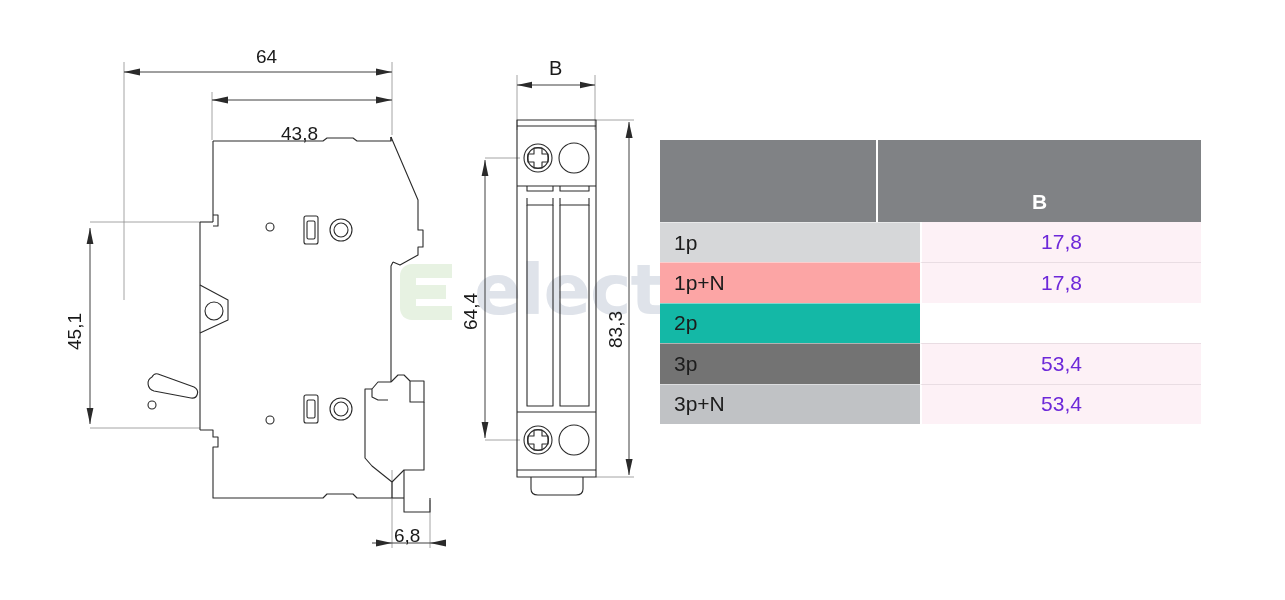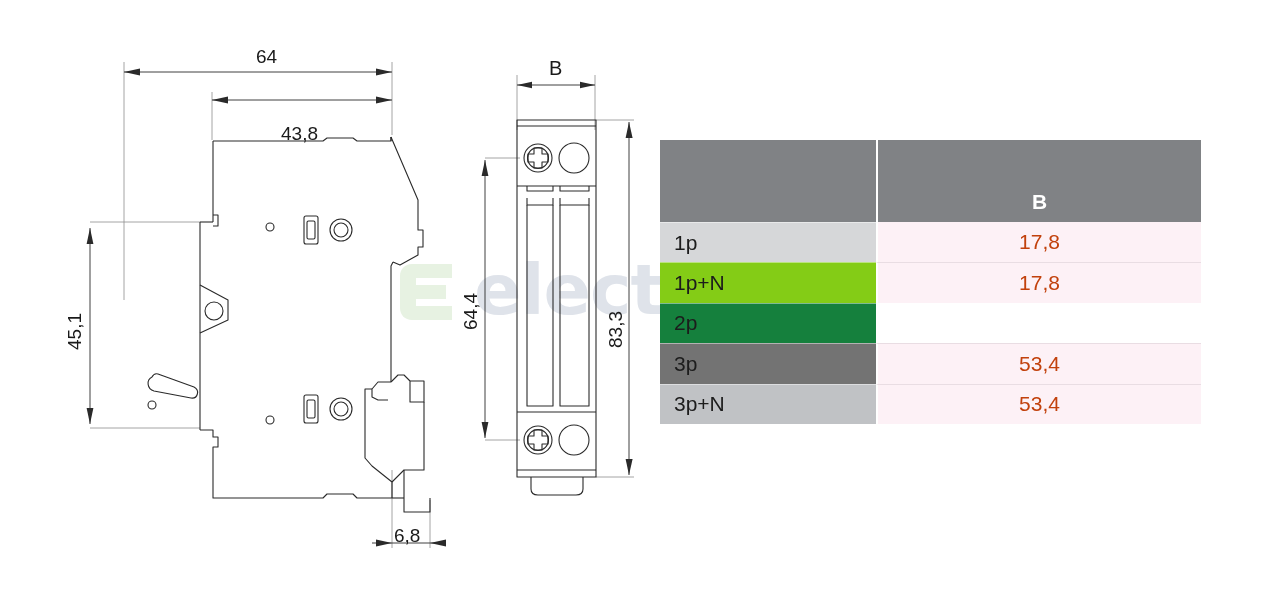--- a/index.html
+++ b/index.html
@@ -68,37 +68,37 @@
     flex:1; background:#808285;
     border-left:2px solid #ffffff;
     display:flex; align-items:flex-end; justify-content:center;
     padding-bottom:8px;
   }
   .dt-head .hc-right span {
     color:#ffffff; font-size:21px; font-weight:700;
   }
   .dt-row { display:flex; height:40.4px; }
   .dt-lab {
-    width:216px;
+    width:260px;
     display:flex; align-items:center;
     padding-left:14px;
     font-size:21px; color:#1c1c1c;
     border-top:1px solid rgba(255,255,255,0.45);
   }
   .dt-val {
     flex:1;
     background:#fdf1f6;
     display:flex; align-items:center; justify-content:center;
-    font-size:21px; color:#c2410c;
+    font-size:21px; color:#6d28d9;
     border-top:1px solid #e9dde3;
     border-left:2px solid #ffffff;
   }
   .dt-row:nth-child(2) .dt-lab { background:#d6d7d9; }
-  .dt-row:nth-child(3) .dt-lab { background:#84cc16; }
-  .dt-row:nth-child(4) .dt-lab { background:#15803d; }
+  .dt-row:nth-child(3) .dt-lab { background:#fca5a5; }
+  .dt-row:nth-child(4) .dt-lab { background:#14b8a6; }
   .dt-row:nth-child(5) .dt-lab { background:#737373; }
   .dt-row:nth-child(6) .dt-lab { background:#c0c2c5; }
   .dt-row:nth-child(2) .dt-val { border-top:none; }
 </style>
 </head>
 <body>
 
 <div id="stage">
 
   <div class="watermark">

